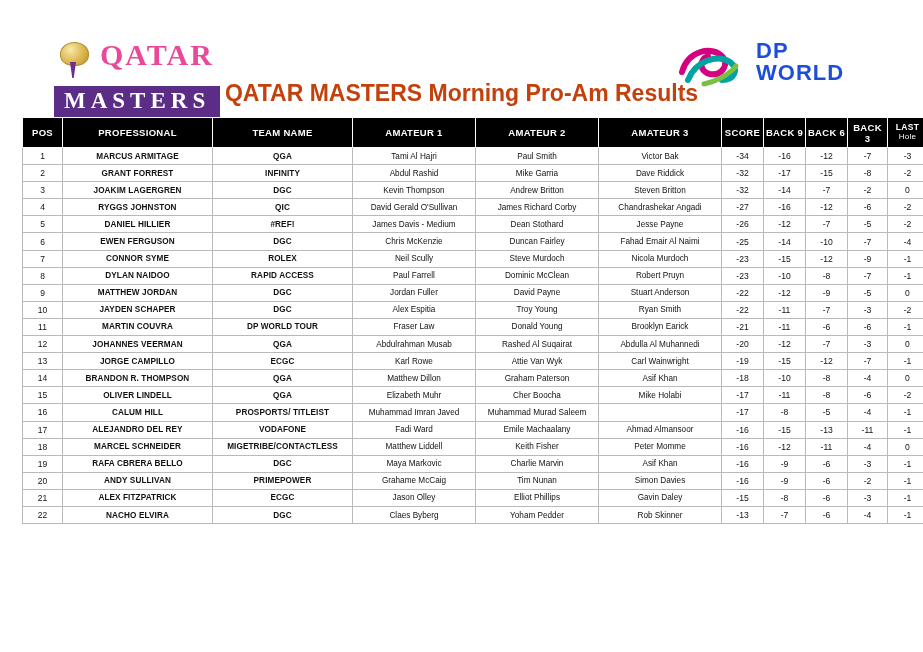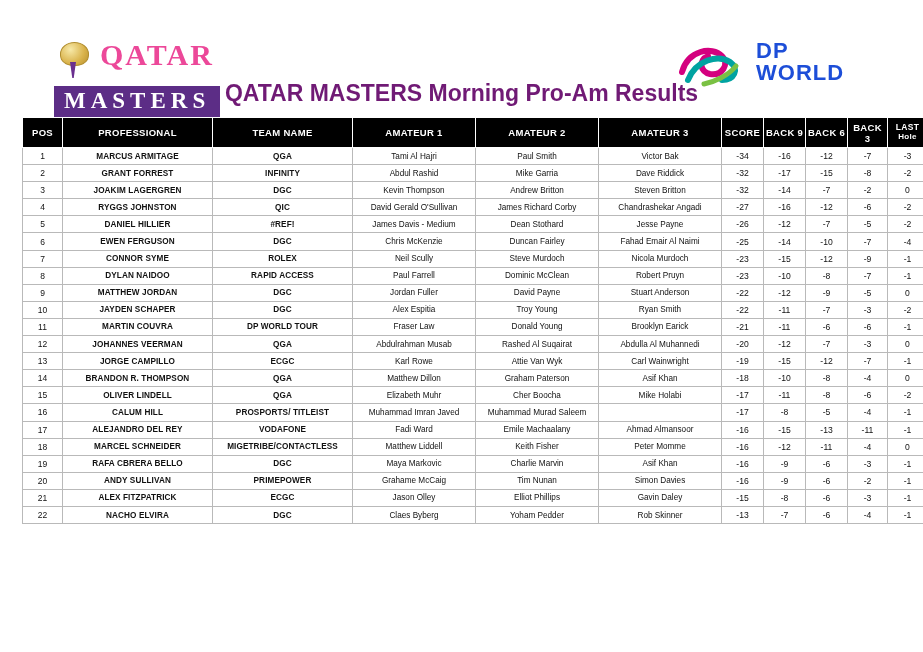--- a/index.html
+++ b/index.html
@@ -79,21 +79,21 @@
   }
 
   .page-title {
     position: absolute;
     left: 0;
     right: 0;
     top: 80px;
     text-align: center;
     font-size: 23px;
     font-weight: bold;
-    color: #701a75;
+    color: #c2410c;
   }
 
   .logo-right {
     position: absolute;
     right: 45px;
     top: 38px;
     width: 200px;
     height: 60px;
   }
   .dp-swoosh {
@@ -144,21 +144,21 @@
     height: 27px;
     border: 1px solid #ffffff;
     text-align: center;
     vertical-align: middle;
   }
   thead th.last-hole {
     font-size: 8.5px;
     line-height: 1.05;
   }
   thead th.last-hole .lh-small {
-    font-weight: bold;
+    font-weight: normal;
     font-size: 8px;
   }
   tbody td {
     border: 1px solid #b9b9b9;
     height: 16.1px;
     font-size: 8.2px;
     text-align: center;
     vertical-align: middle;
     color: #111111;
     padding: 0 2px;

